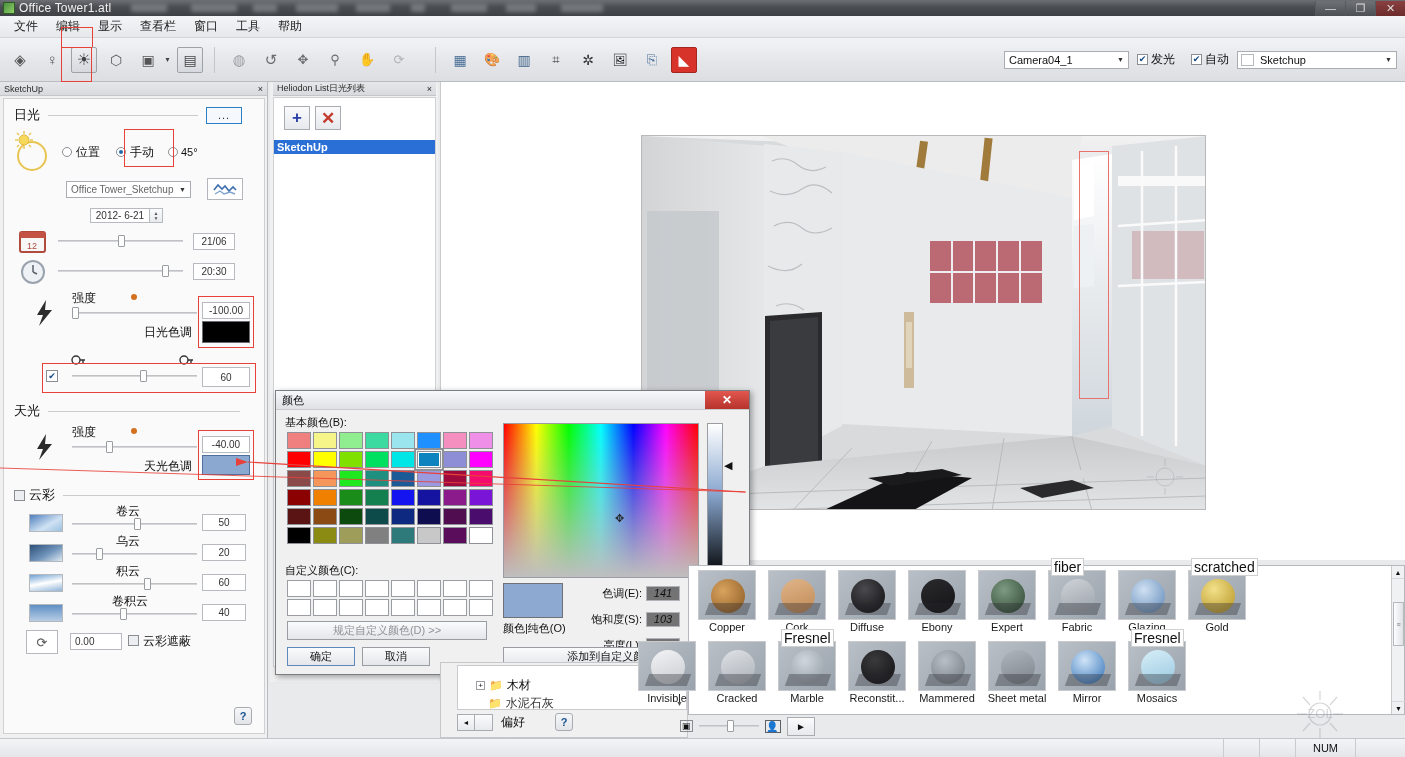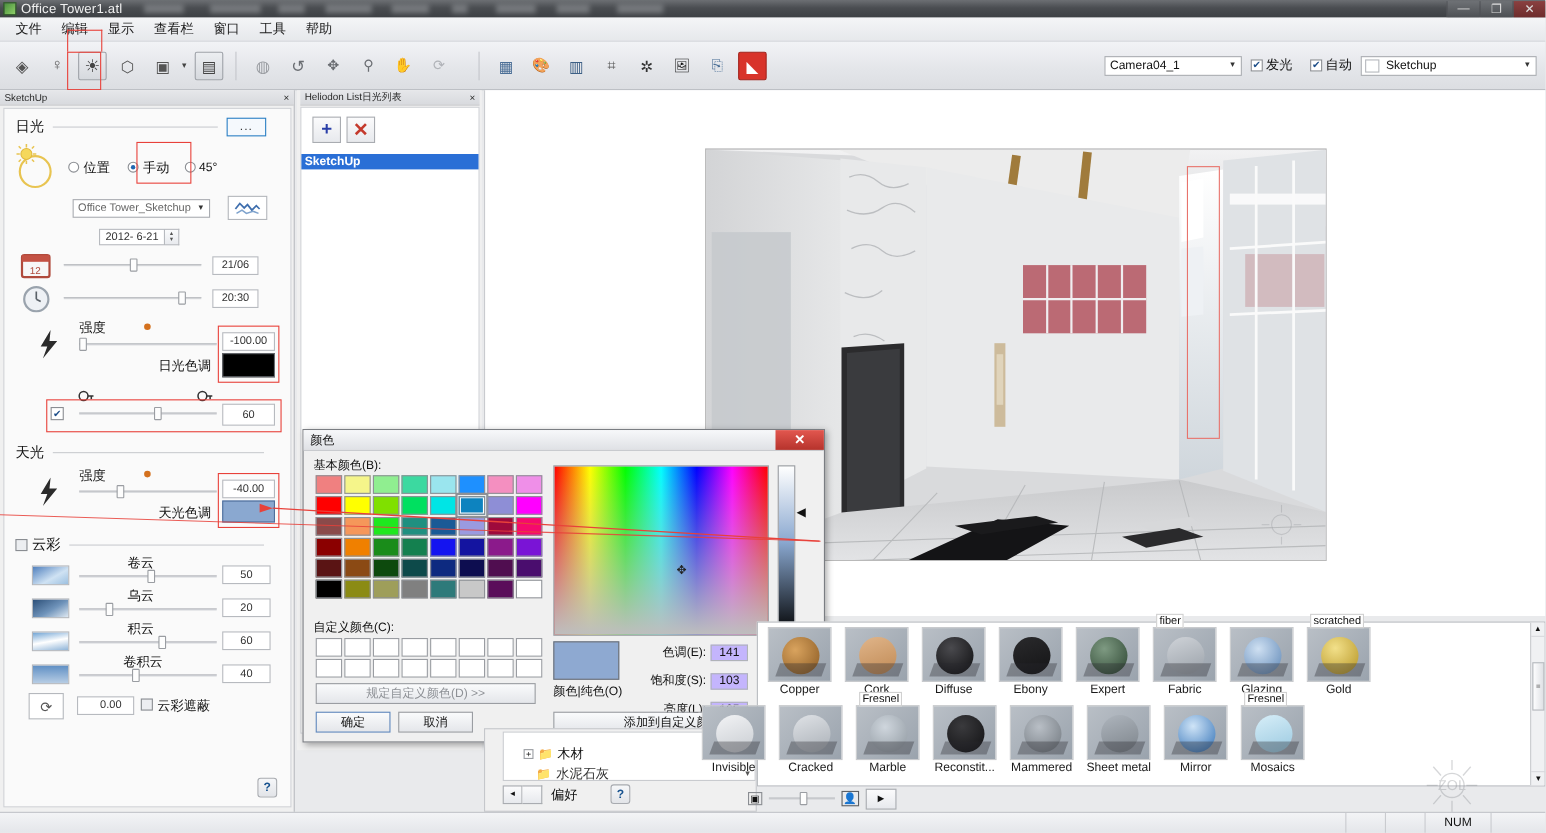--- a/index.html
+++ b/index.html
@@ -123,36 +123,36 @@
   #cdTitle{
     height:19px;background:linear-gradient(180deg,#f7f8fa,#dfe1e5);
     border-bottom:1px solid #c8cace;display:flex;align-items:center;padding-left:6px;font-size:11px;
   }
   #cdClose{margin-left:auto;width:44px;height:18px;background:linear-gradient(180deg,#e2574f,#b6332c);
            color:#fff;display:flex;align-items:center;justify-content:center;font-size:12px;font-weight:bold;}
   .swatch{width:24px;height:17px;border:1px solid #8e9196;}
   .cust{width:24px;height:17px;border:1px solid #9a9da2;background:#fff;}
   .dlgbtn{height:19px;border:1px solid #9a9da2;background:linear-gradient(180deg,#fafbfc,#e4e6ea);
           display:flex;align-items:center;justify-content:center;font-size:11px;}
-  .fld{width:34px;height:15px;border:1px solid #b0b3b8;background:#c4b5fd;font-size:11px;
-       display:flex;align-items:center;justify-content:center;}
+  .fld{width:34px;height:15px;border:1px solid #b0b3b8;background:#737373;font-size:11px;
+       display:flex;align-items:center;justify-content:center;font-style:italic;}
 
   
   #catalog{position:absolute;left:440px;top:662px;width:248px;height:76px;background:#f0f0f0;border:1px solid #c5c7cb;}
   #cattab{position:absolute;left:441px;top:662px;width:13px;height:76px;background:#eceef1;border-right:1px solid #c9cbcf;}
   #cattab span{display:block;transform:rotate(90deg);transform-origin:left top;white-space:nowrap;font-size:8px;
                margin-left:11px;margin-top:2px;color:#444;}
 
   
   #matbrowser{position:absolute;left:688px;top:565px;width:717px;height:150px;background:#fff;border:1px solid #b5b8bd;}
   .matcell{width:68px;display:flex;flex-direction:column;align-items:center;}
   .matthumb{width:58px;height:50px;border:1px solid #c8cacd;overflow:hidden;position:relative;
             background:linear-gradient(135deg,#b9bfc6,#9aa3ad);}
   .matlbl{font-size:11px;color:#1a1a1a;margin-top:1px;white-space:nowrap;}
-  .mattag{position:absolute;background:#fff;border:1px solid #d0d0d0;font-size:10px;padding:0 2px;}
+  .mattag{position:absolute;background:#fff;border:1px solid #d0d0d0;font-size:14px;padding:0 2px;}
 
   
   #statusbar{position:absolute;left:0;bottom:0;width:1405px;height:19px;
     background:linear-gradient(180deg,#f3f4f6,#e4e6ea);border-top:1px solid #c3c5c9;display:flex;align-items:center;}
   #statusbar .seg{border-left:1px solid #c9cbcf;height:19px;display:flex;align-items:center;padding:0 10px;font-size:11px;}
 </style>
 </head>
 <body>
 
 <div id="titlebar">
@@ -482,21 +482,21 @@
         <div class="trk"></div>
         <div class="thm" style="left:48px"></div>
       </div>
       <div class="numbox" style="position:absolute;left:198px;top:8px;width:44px">
         <span>40</span>
       </div>
     </div>
 
     <div style="position:relative;height:28px;margin-top:4px">
       <div style="position:absolute;left:22px;top:0;width:32px;height:24px;border:1px solid #b5b8bd;background:#fff;display:flex;align-items:center;justify-content:center;font-size:13px;color:#555">⟳</div>
-      <div class="numbox" style="position:absolute;left:66px;top:3px;width:52px;justify-content:flex-start;padding-left:20px">
+      <div class="numbox" style="position:absolute;left:66px;top:3px;width:52px;justify-content:flex-start;padding-left:4px">
         <span>0.00</span>
       </div>
       <span class="cbox" style="position:absolute;left:124px;top:5px;background:#eceef1"></span>
       <span style="position:absolute;left:139px;top:3px;font-size:12px">云彩遮蔽</span>
     </div>
 
     <div class="helpbtn" style="position:absolute;right:12px;bottom:8px">
       <span>?</span>
     </div>
   </div>

